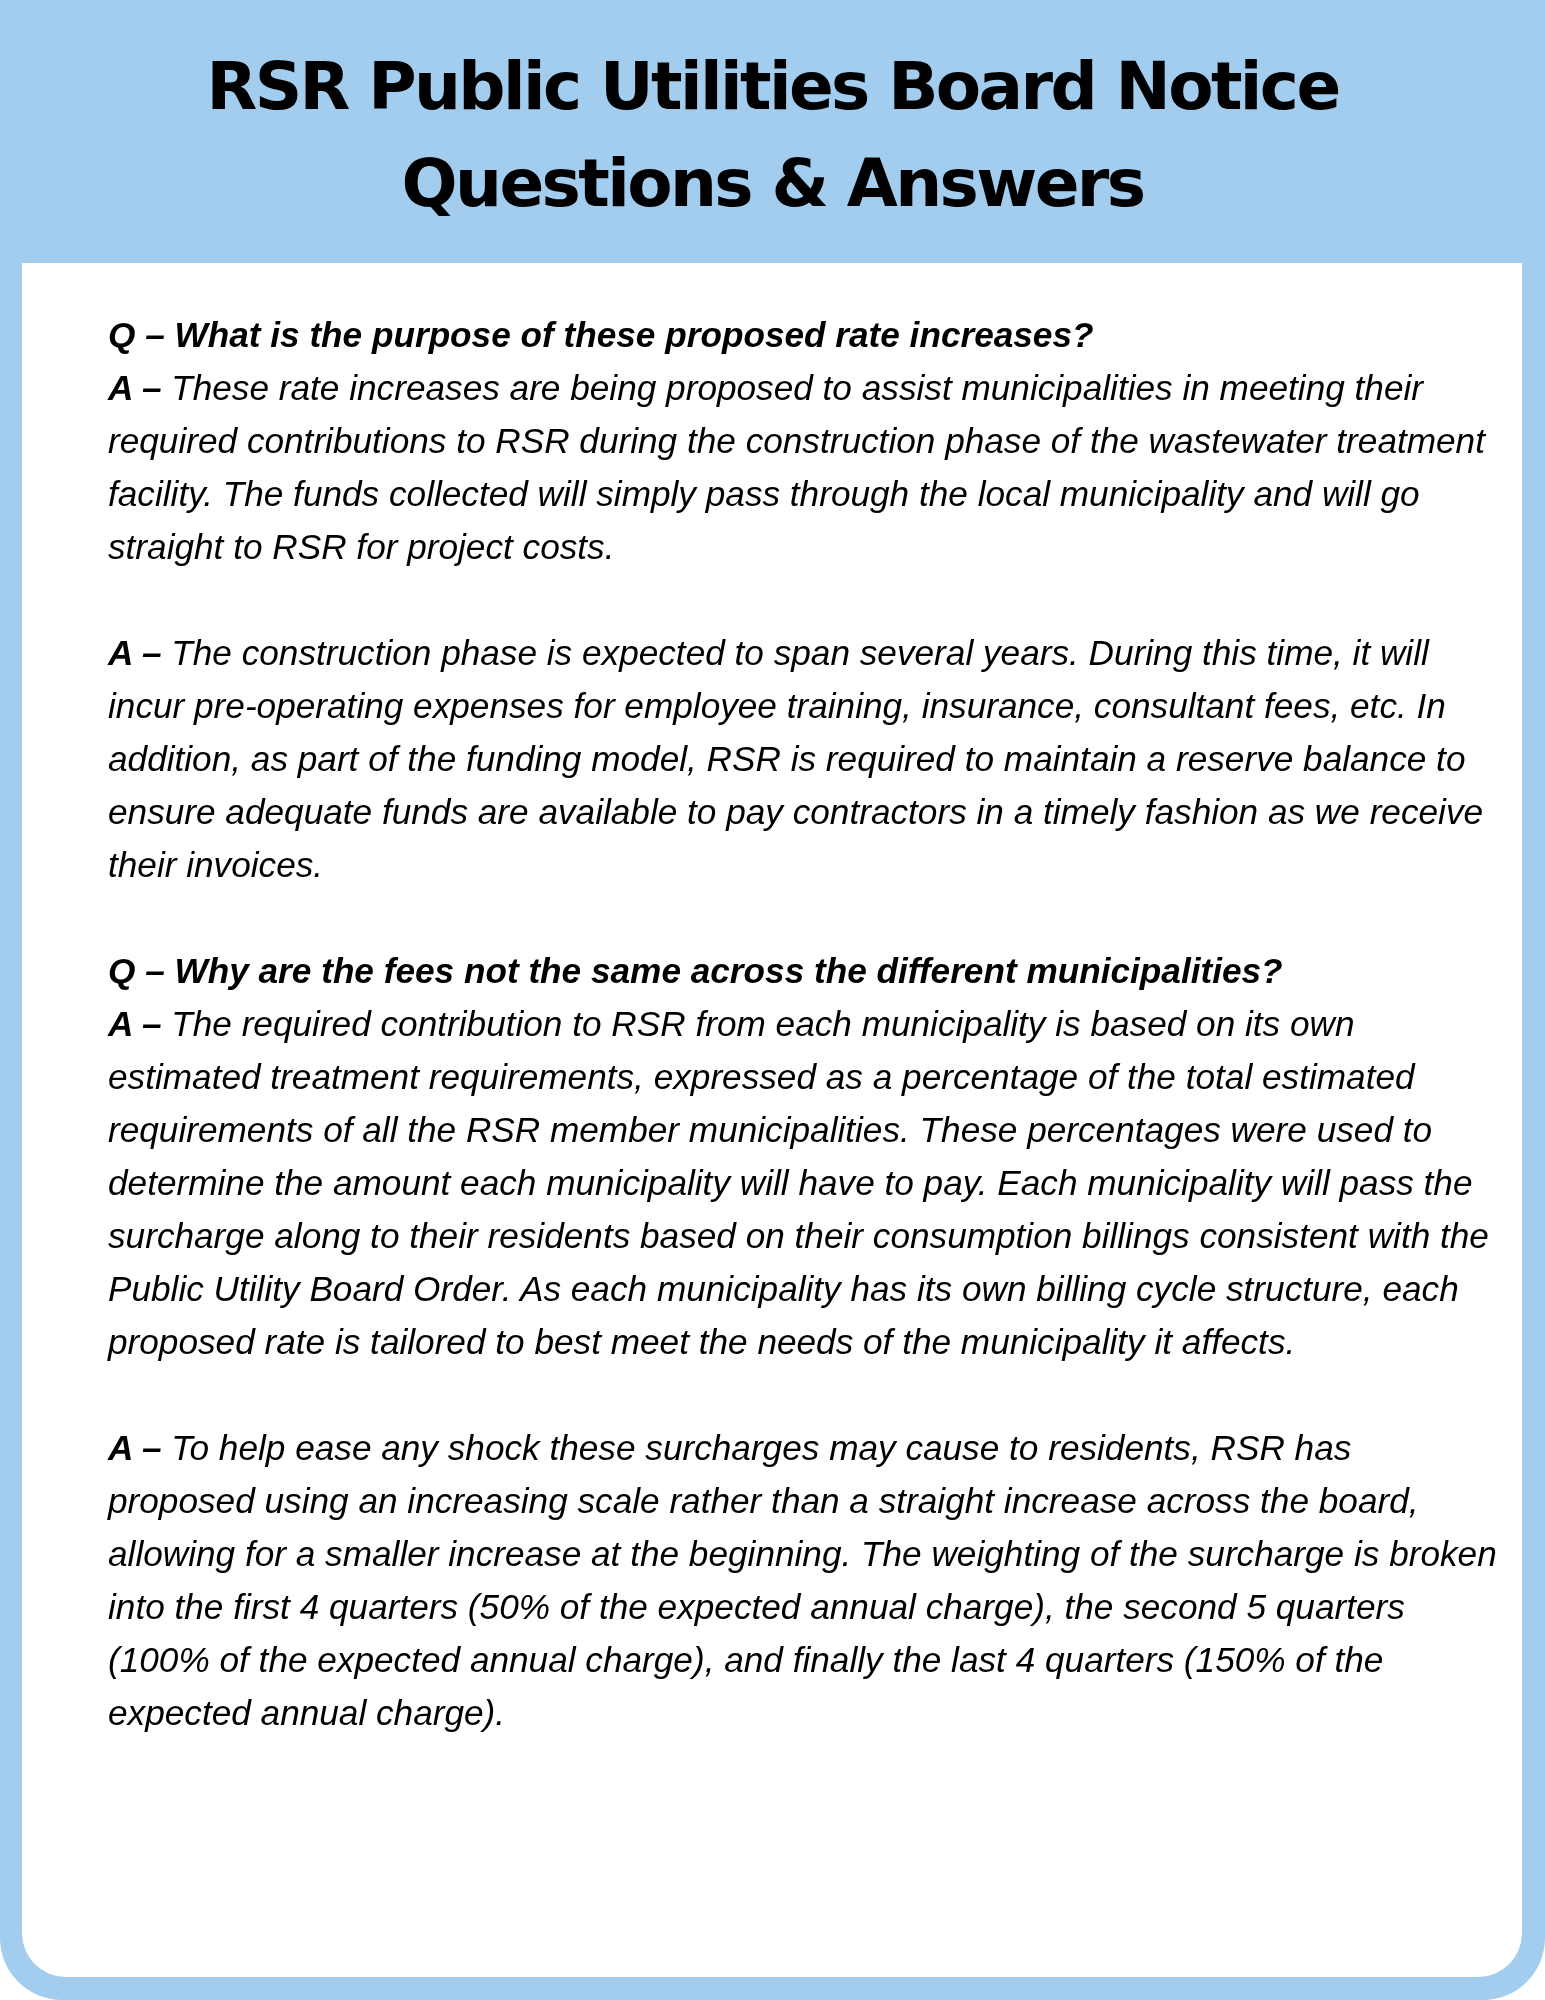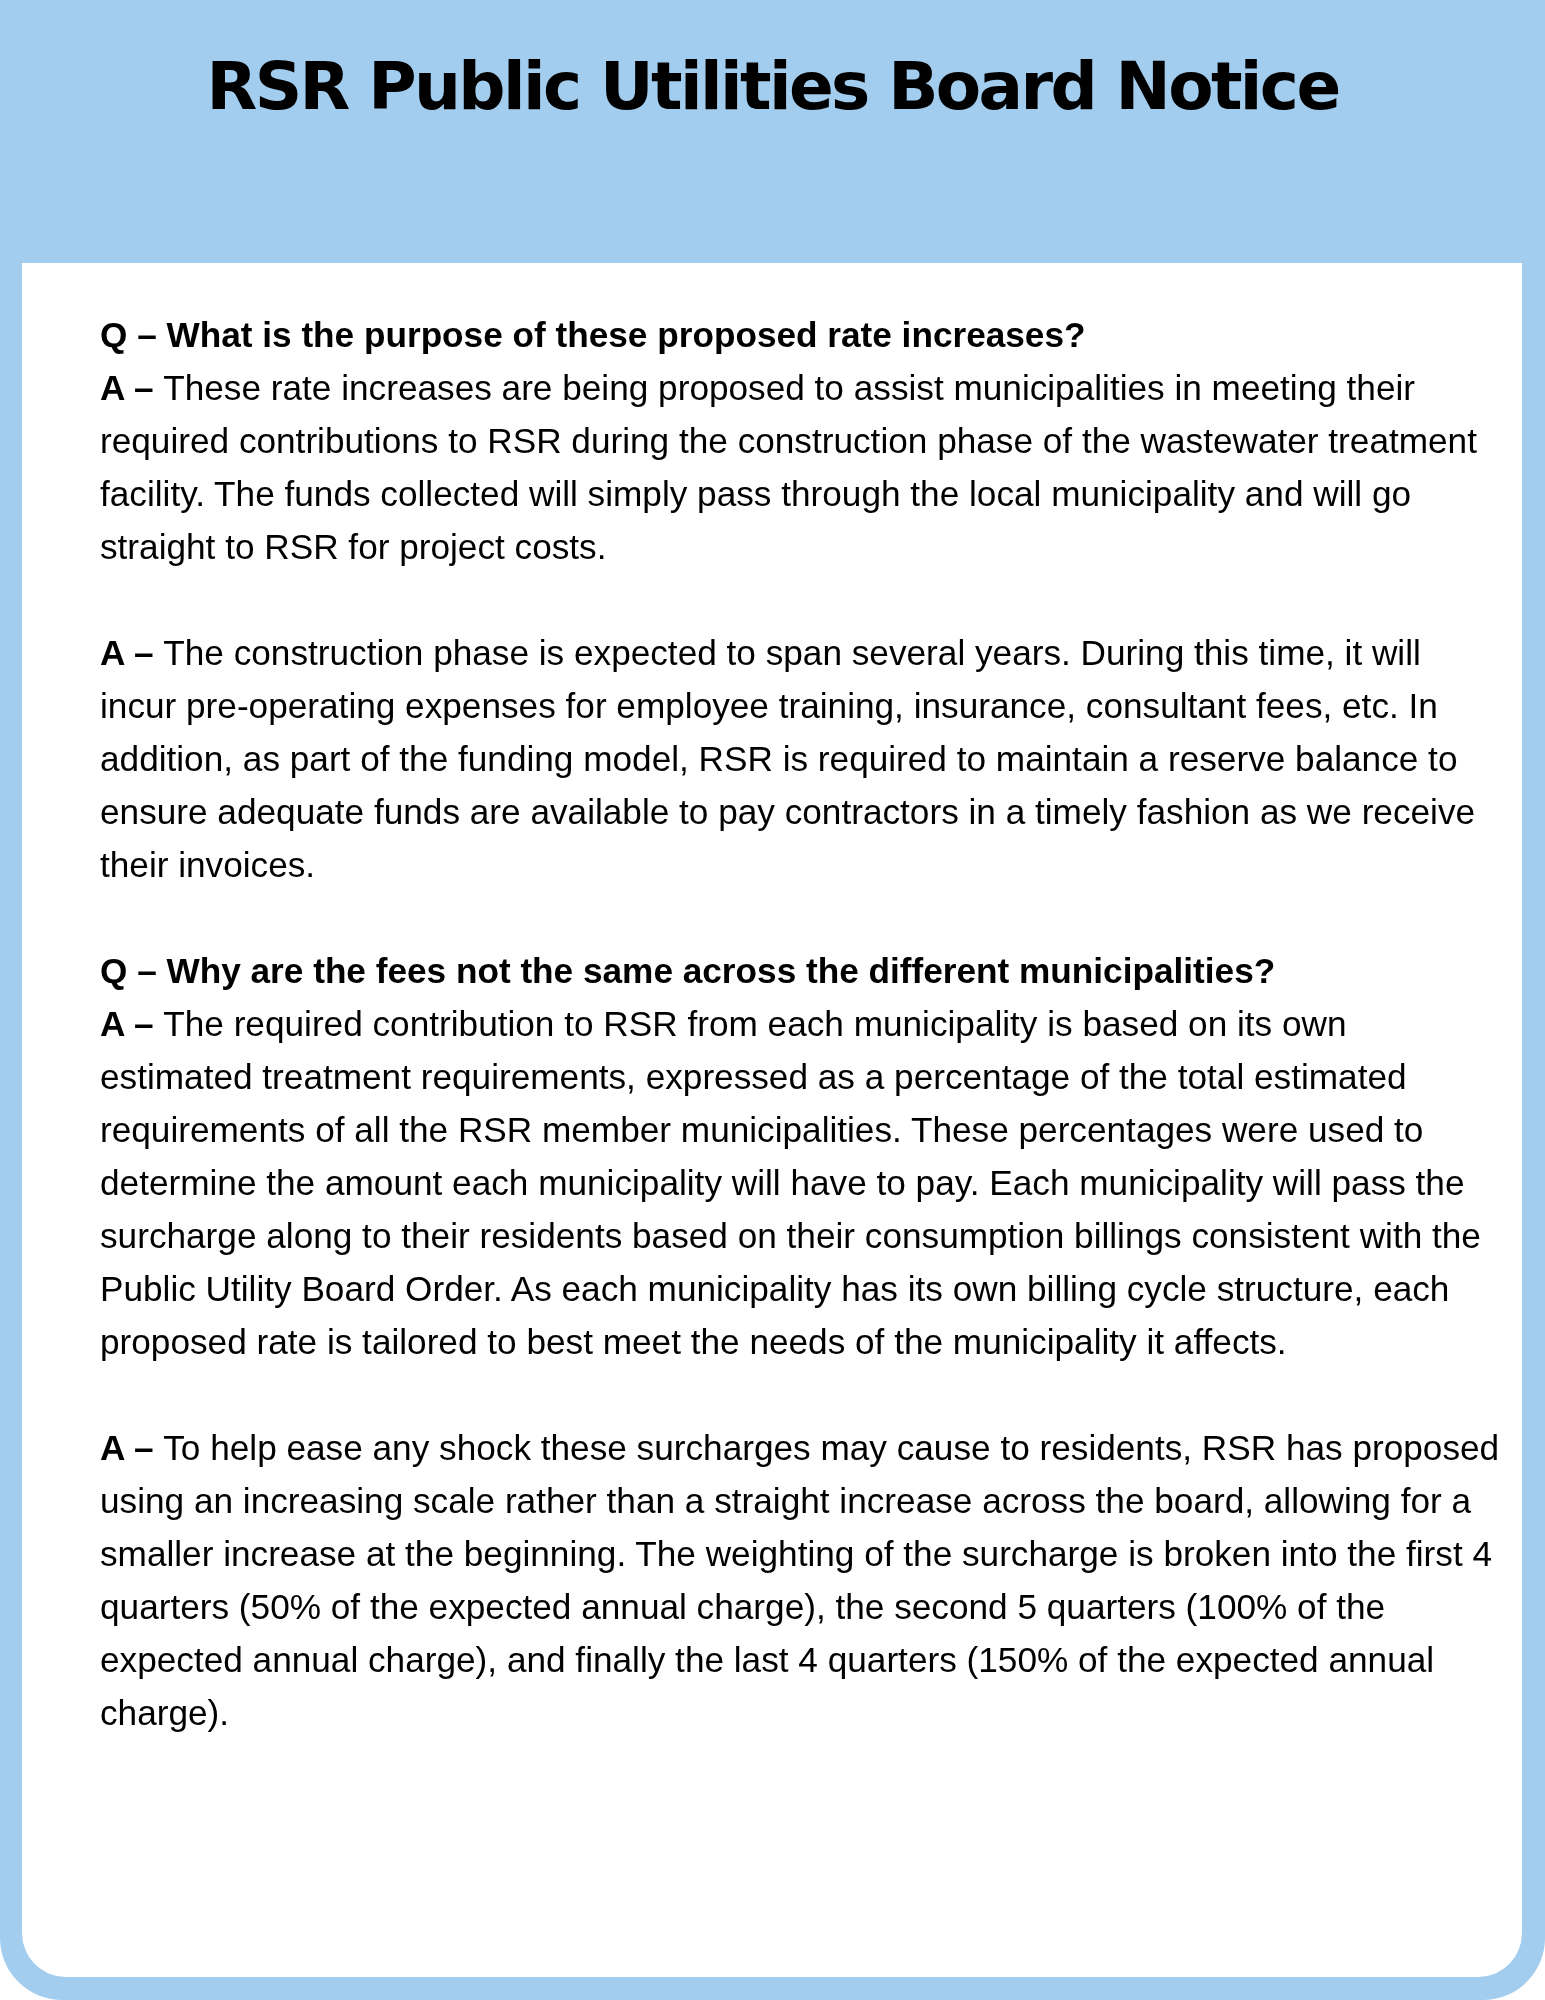--- a/index.html
+++ b/index.html
@@ -59,39 +59,41 @@
       position: absolute;
       left: 70px;
       top: 45px;
       width: 1410px;
       font-family: "Liberation Sans", sans-serif;
       font-size: 35.2px;
       line-height: 53px;
       color: #000000;
     }
     .qa {
-      margin: 0 0 53px 8px;
+      margin: 0 0 53px 16px;
+      font-style: italic;
     }
     .qa p {
       margin: 0;
     }
     .question {
       font-weight: bold;
     }
     .answer .a-prefix {
       font-weight: bold;
     }
   </style>
 </head>
 <body>
 
 <div class="page">
   <div class="header">
     <h1 class="title">
       <span>RSR Public Utilities Board Notice</span>
+      <span>Questions &amp; Answers</span>
     </h1>
   </div>
 
   <div class="content">
     <div class="qa-list">
 
       <div class="qa">
         <p class="question"><span>Q – </span><span>What is the purpose of these proposed rate increases?</span></p>
         <p class="answer"><span class="a-prefix">A – </span><span>These rate increases are being proposed to assist municipalities in meeting their required contributions to RSR during the construction phase of the wastewater treatment facility. The funds collected will simply pass through the local municipality and will go straight to RSR for project costs.</span></p>
       </div>

